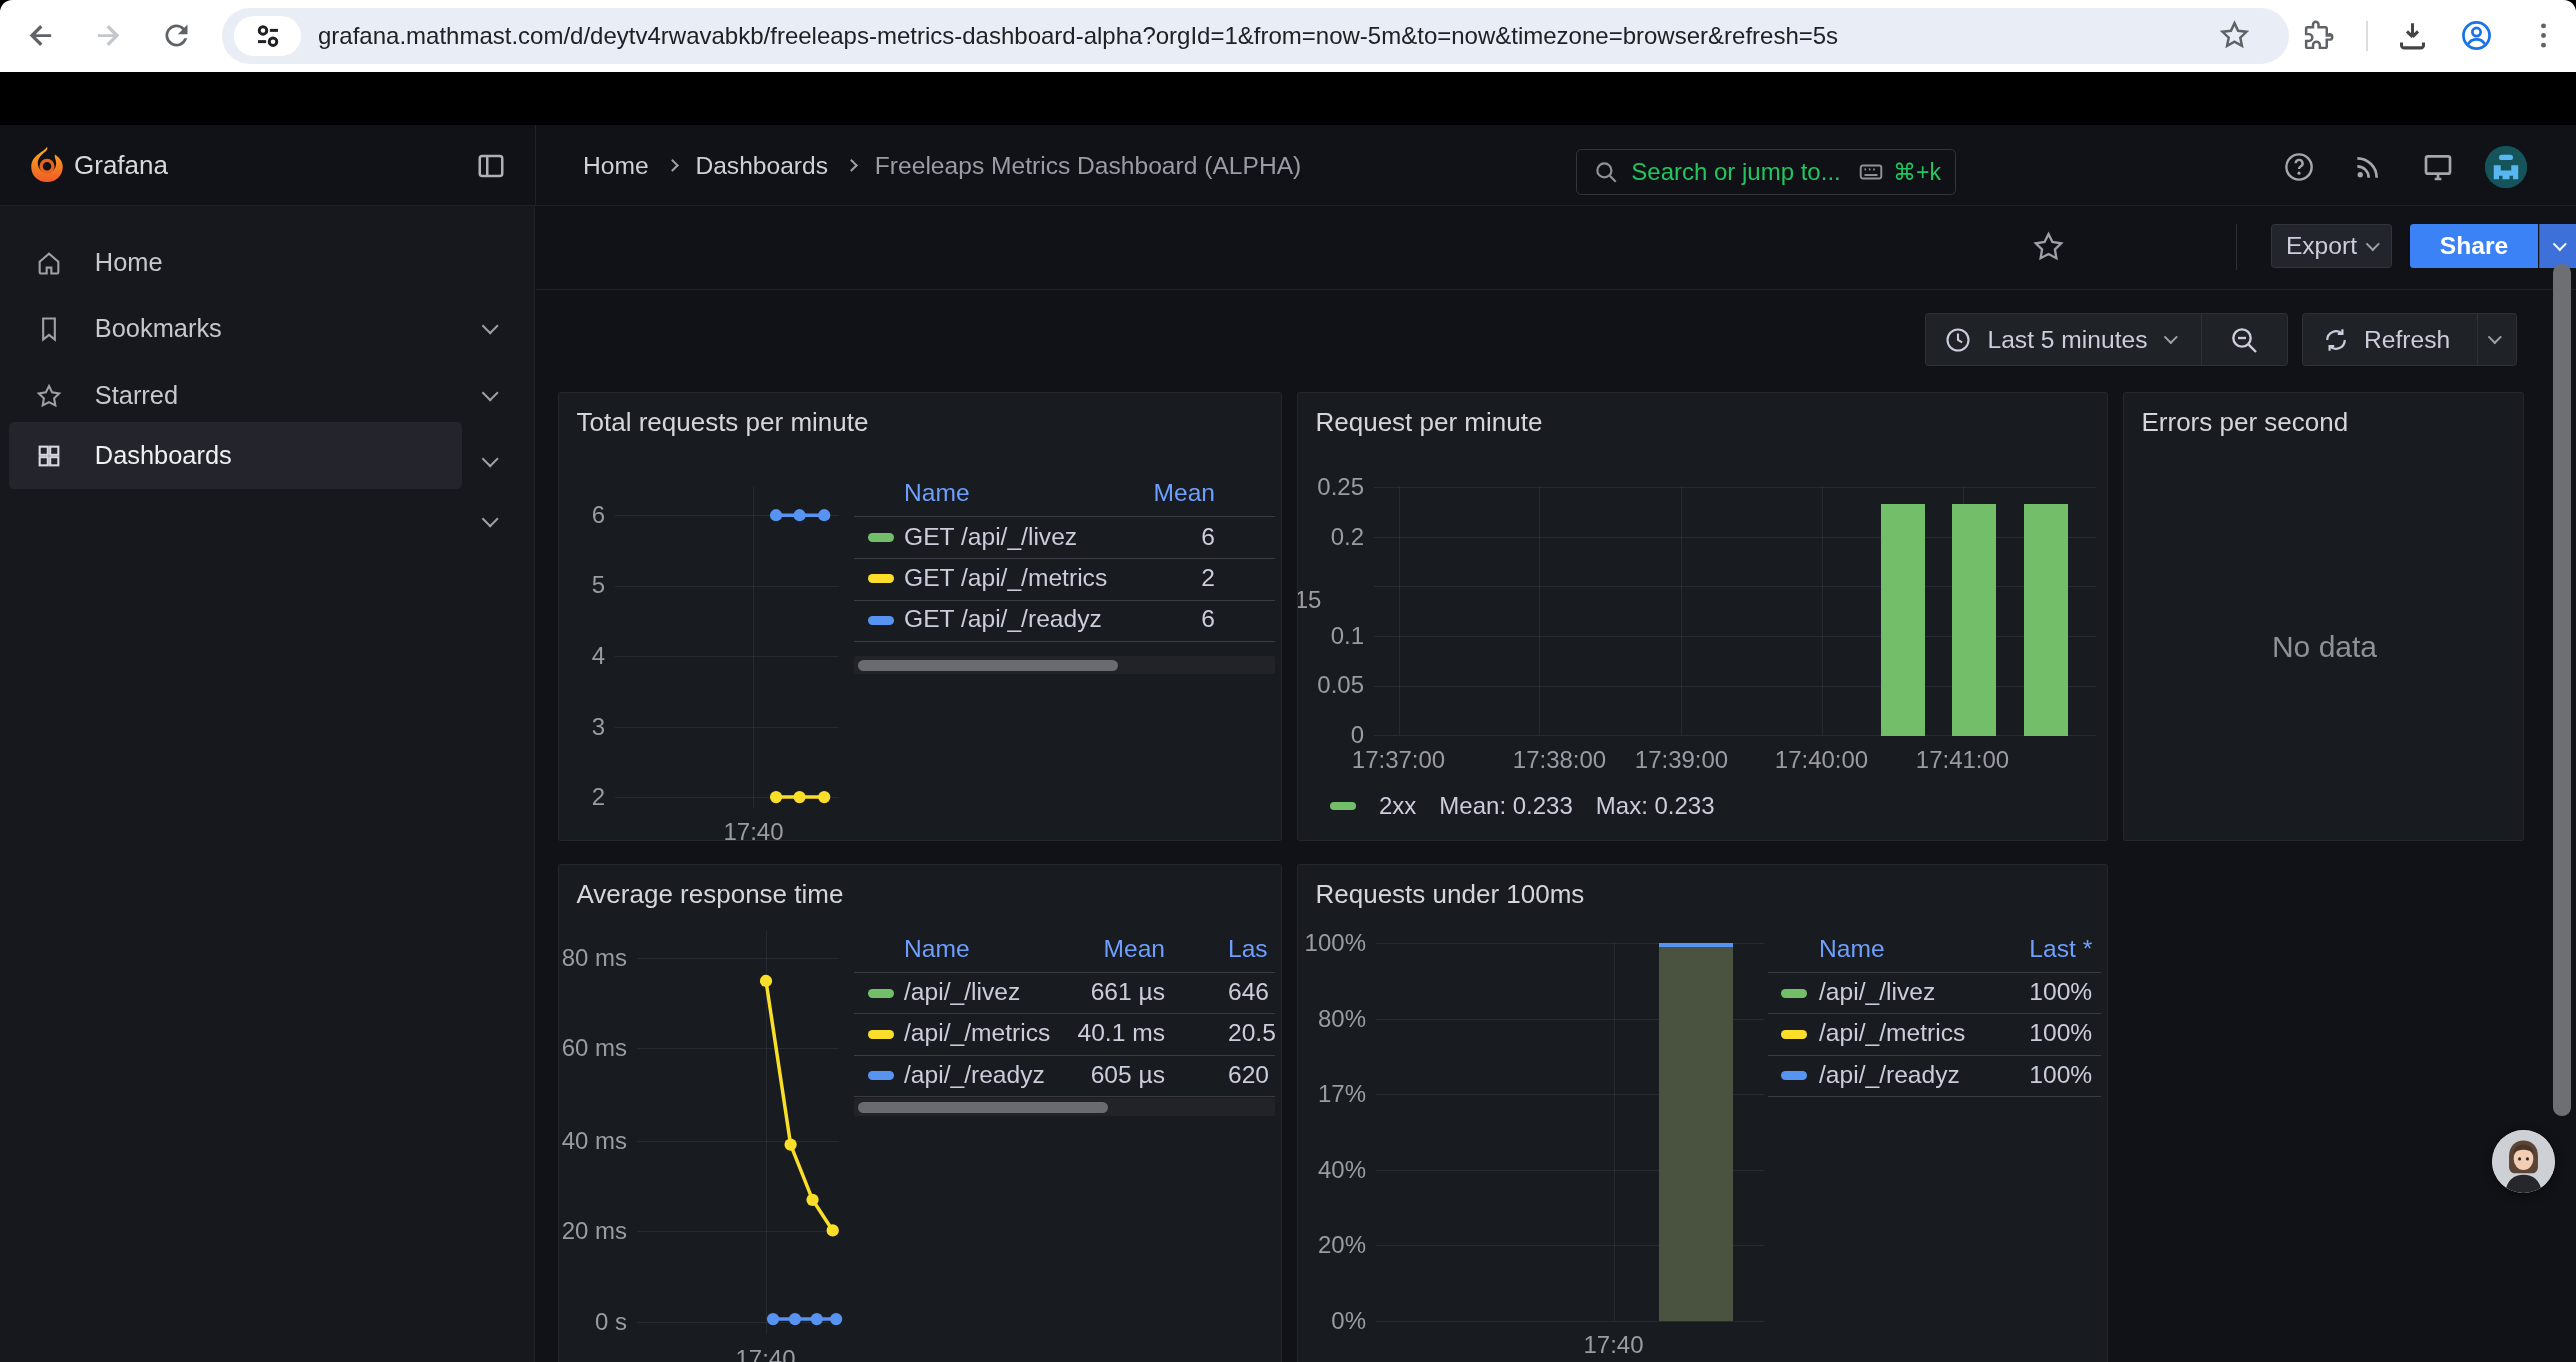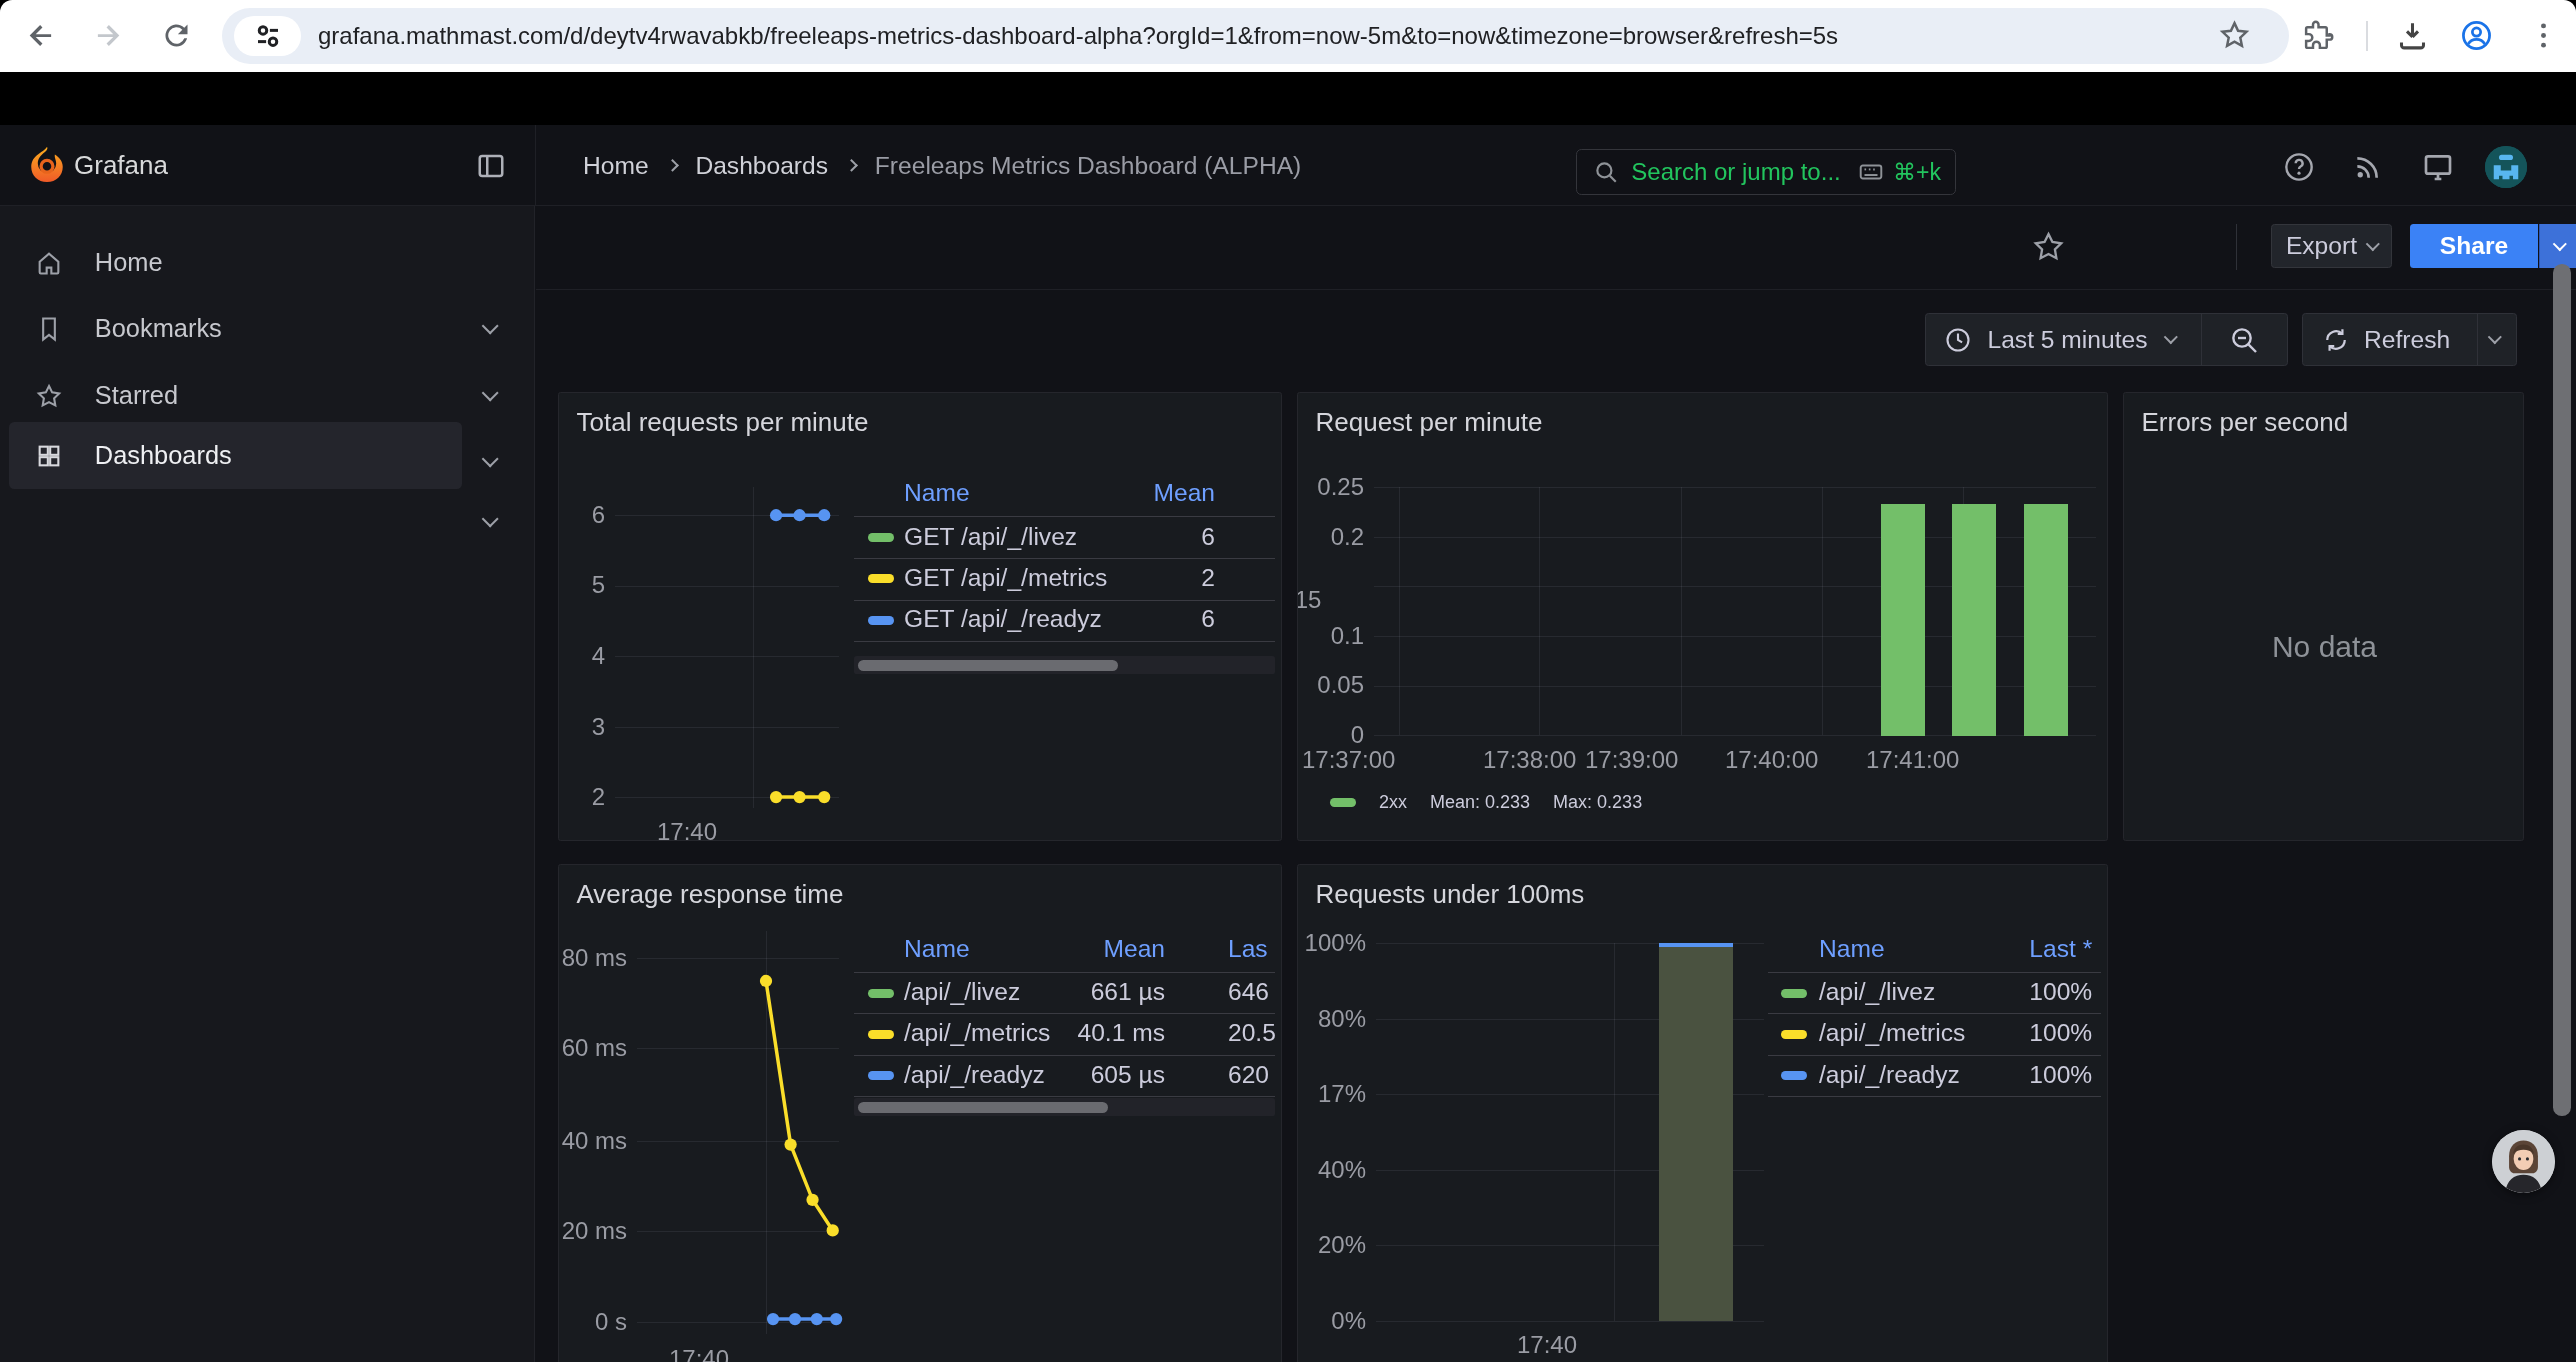--- a/index.html
+++ b/index.html
@@ -69,21 +69,21 @@
   .tc-sep { width:0.9px; height:51px; background:#2f3138; }
 
   .panel { background:#181b1f; border:0.9px solid #25262c; border-radius:2.6px; overflow:hidden; }
   .panel-title { left:17.5px; top:14px; font-size:26px; font-weight:500; color:#d5d6dc; }
   .nodata { color:#8e9298; font-size:30px; }
 
   .plot { position:absolute; }
   .gridline-h { position:absolute; left:0; width:100%; height:0.9px; background:rgba(204,204,220,0.09); }
   .gridline-v { position:absolute; top:0; width:0.9px; height:100%; background:rgba(204,204,220,0.09); }
   .tick-y { position:absolute; width:132px; text-align:right; font-size:24px; color:#9a9ca4; }
-  .tick-x { position:absolute; width:193px; font-size:24px; color:#9a9ca4; }
+  .tick-x { position:absolute; width:193px; text-align:center; font-size:24px; color:#9a9ca4; }
   .bar { position:absolute; }
   .legend-pill { width:26px; height:8.8px; border-radius:4.4px; }
   .tbl-head { position:absolute; color:#6e9fff; font-size:24.6px; font-weight:500; }
   .tbl-cell { position:absolute; color:#ccccdc; font-size:24.6px; white-space:nowrap; }
   .tbl-div { position:absolute; height:0.9px; background:#3a3b42; }
   .tbl-sb { position:absolute; background:#222329; border-radius:2.6px; }
   .tbl-sb .thumb { position:absolute; left:3.5px; top:3.5px; height:11.4px; background:#6a6b70; border-radius:6.1px; }
 
   #vscroll { left:2553px; top:139px; width:17.5px; height:852px; background:#6e6f73; border-radius:8.8px; }
   #float-avatar { left:2492px; top:1005px; width:63px; height:63px; border-radius:50%;
@@ -359,21 +359,21 @@
           <div class="gridline-v" style="left: 307px;"></div>
           <div class="tick-x" style="left: 211px; top: 259px;">17:39:00</div>
           <div class="gridline-v" style="left: 448px;"></div>
           <div class="tick-x" style="left: 351px; top: 259px;">17:40:00</div>
           <div class="gridline-v" style="left: 589px;"></div>
           <div class="tick-x" style="left: 492px; top: 259px;">17:41:00</div>
           <div class="bar" style="left: 507px; top: 16.6px; width: 44px; height: 232px; background: rgb(115, 191, 105);"></div>
           <div class="bar" style="left: 578px; top: 16.6px; width: 44px; height: 232px; background: rgb(115, 191, 105);"></div>
           <div class="bar" style="left: 650px; top: 16.6px; width: 44px; height: 232px; background: rgb(115, 191, 105);"></div>
         </div>
-      <div class="abs" style="left:32px;top:399px;display:flex;align-items:center;gap:23px;font-size:18px;color:#ccccdc">
+      <div class="abs" style="left:32px;top:399px;display:flex;align-items:center;gap:23px;font-size:24px;color:#ccccdc">
         <span class="legend-pill" style="background:#73BF69"></span>
         <span>2xx</span>
         <span>Mean: 0.233</span>
         <span>Max: 0.233</span>
       </div>
     </div>
 
     <div class="panel abs" id="panel-p3" style="left:2123px;top:267px;width:401px;height:449px">
       <div class="panel-title abs">Errors per second</div>
       <div class="nodata abs" style="left:0;top:237px;width:401px;text-align:center">No data</div>

